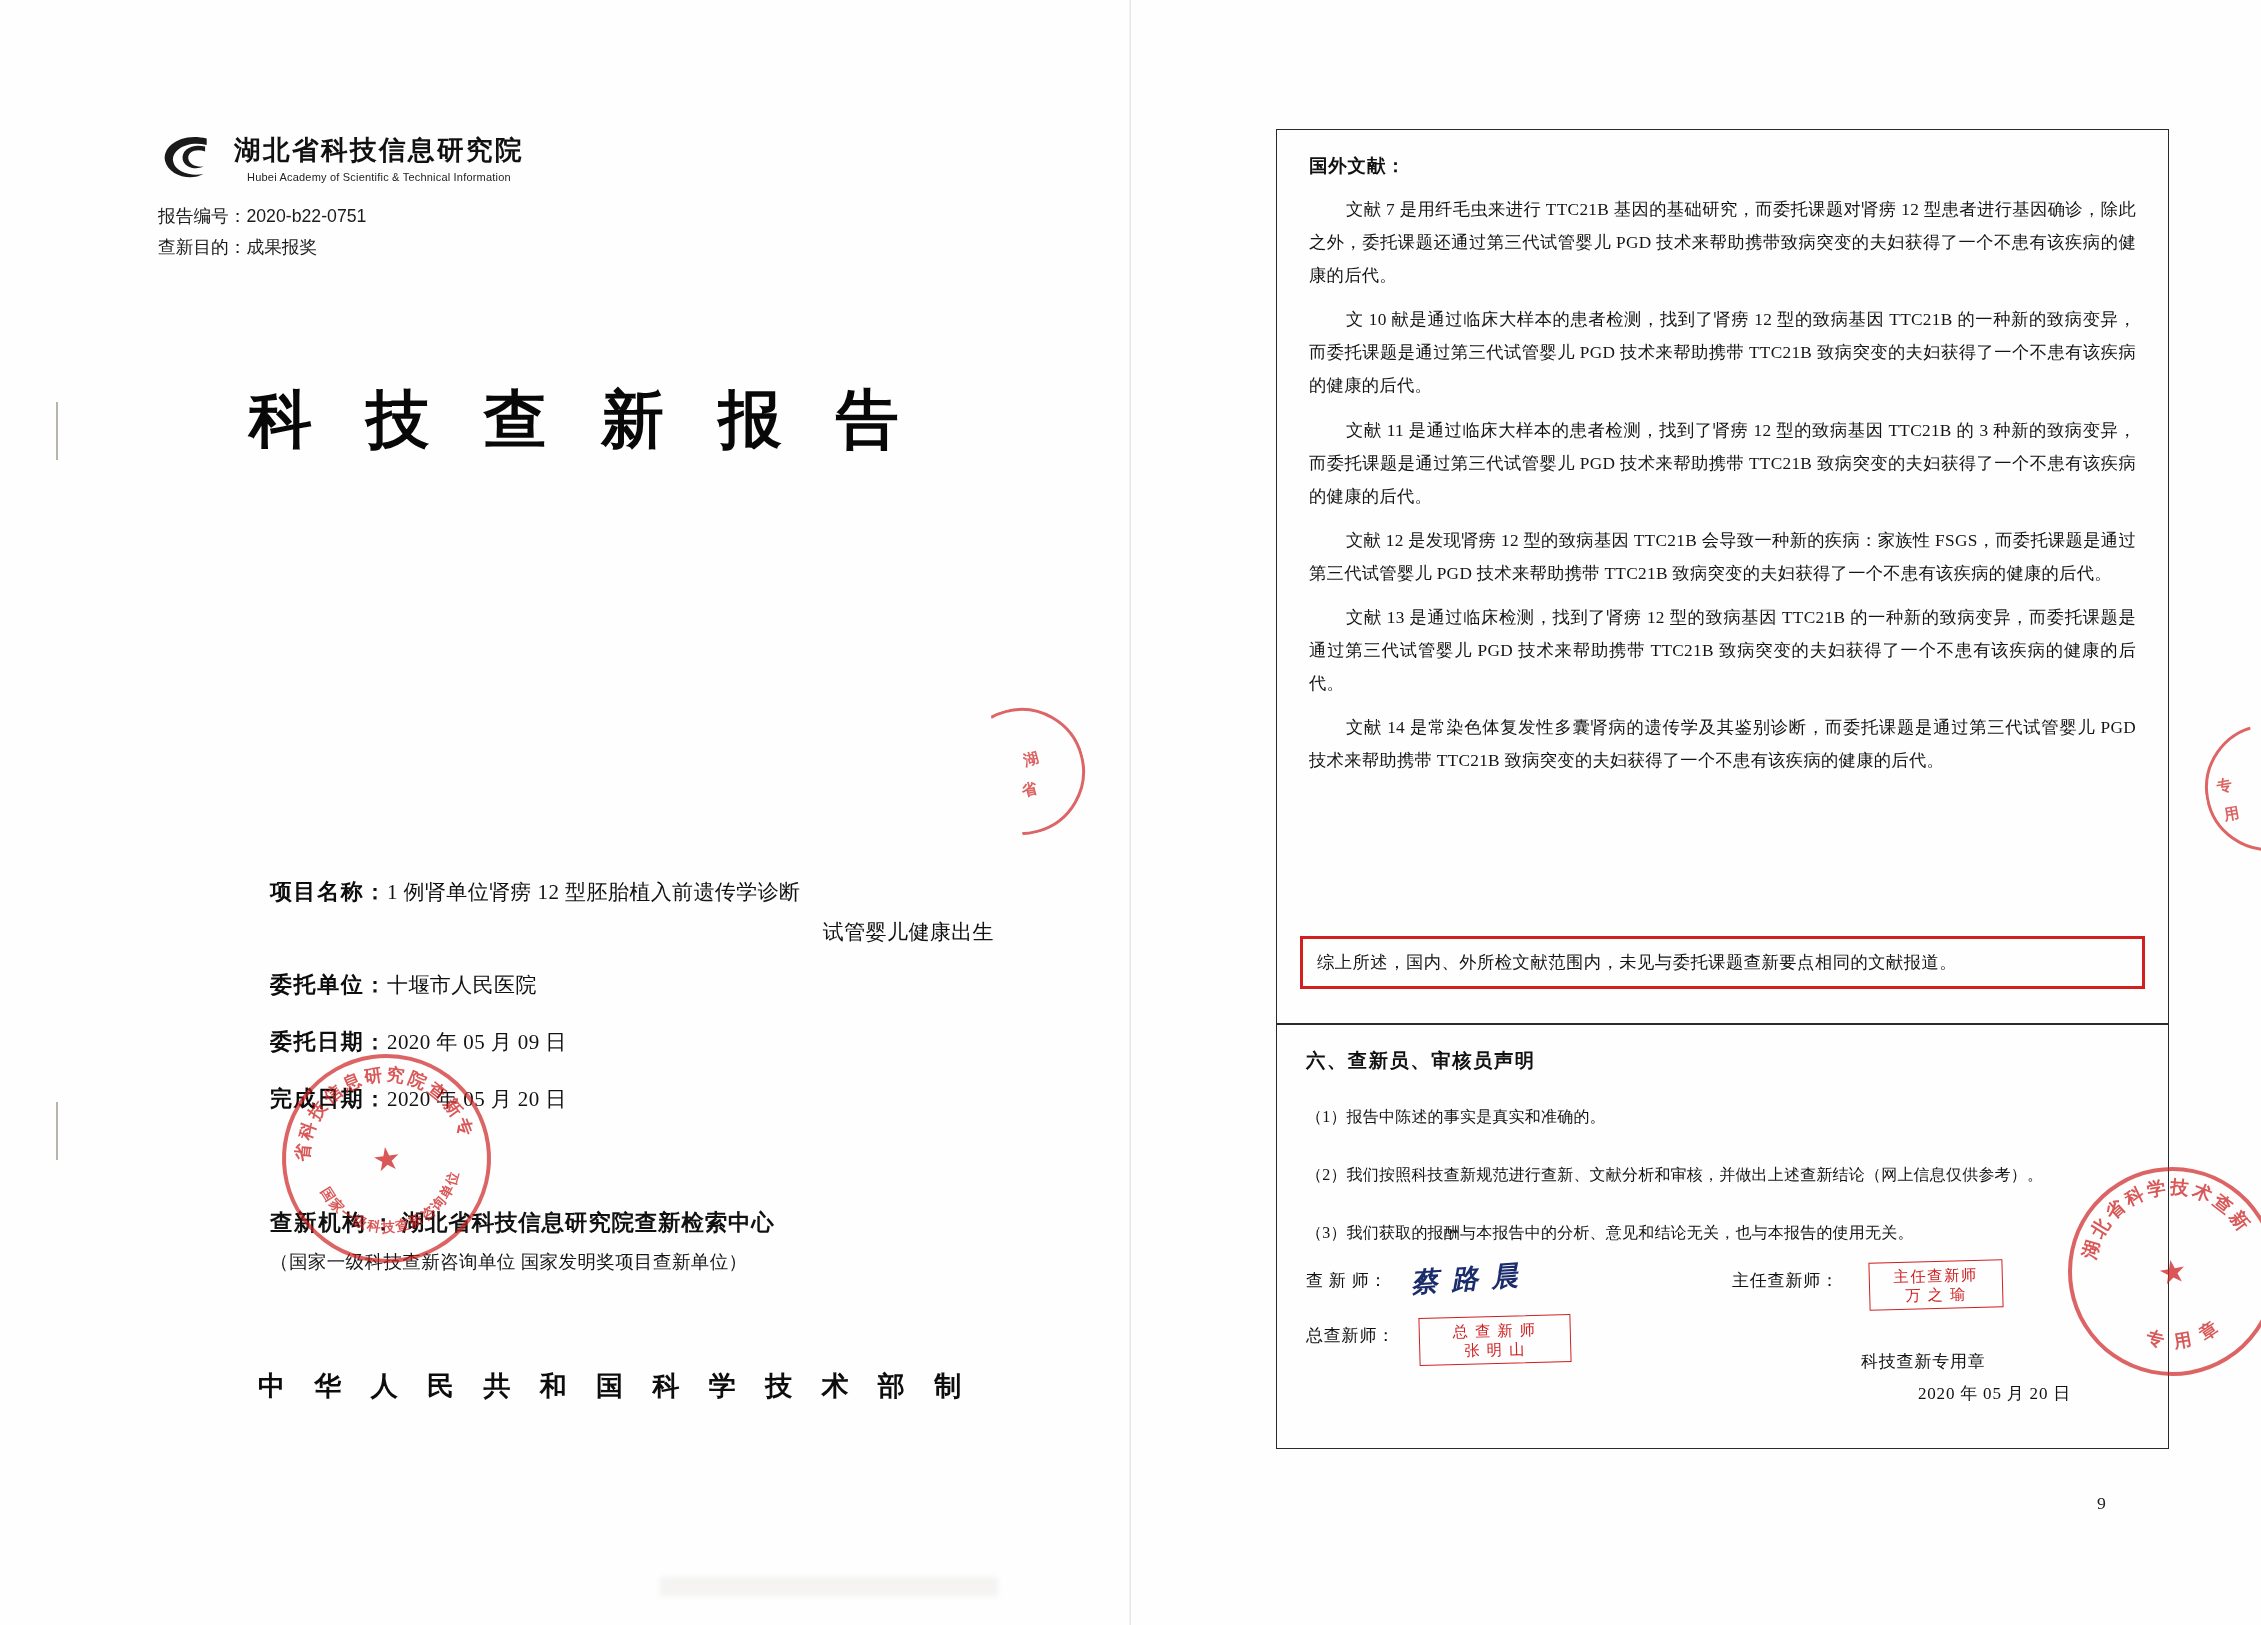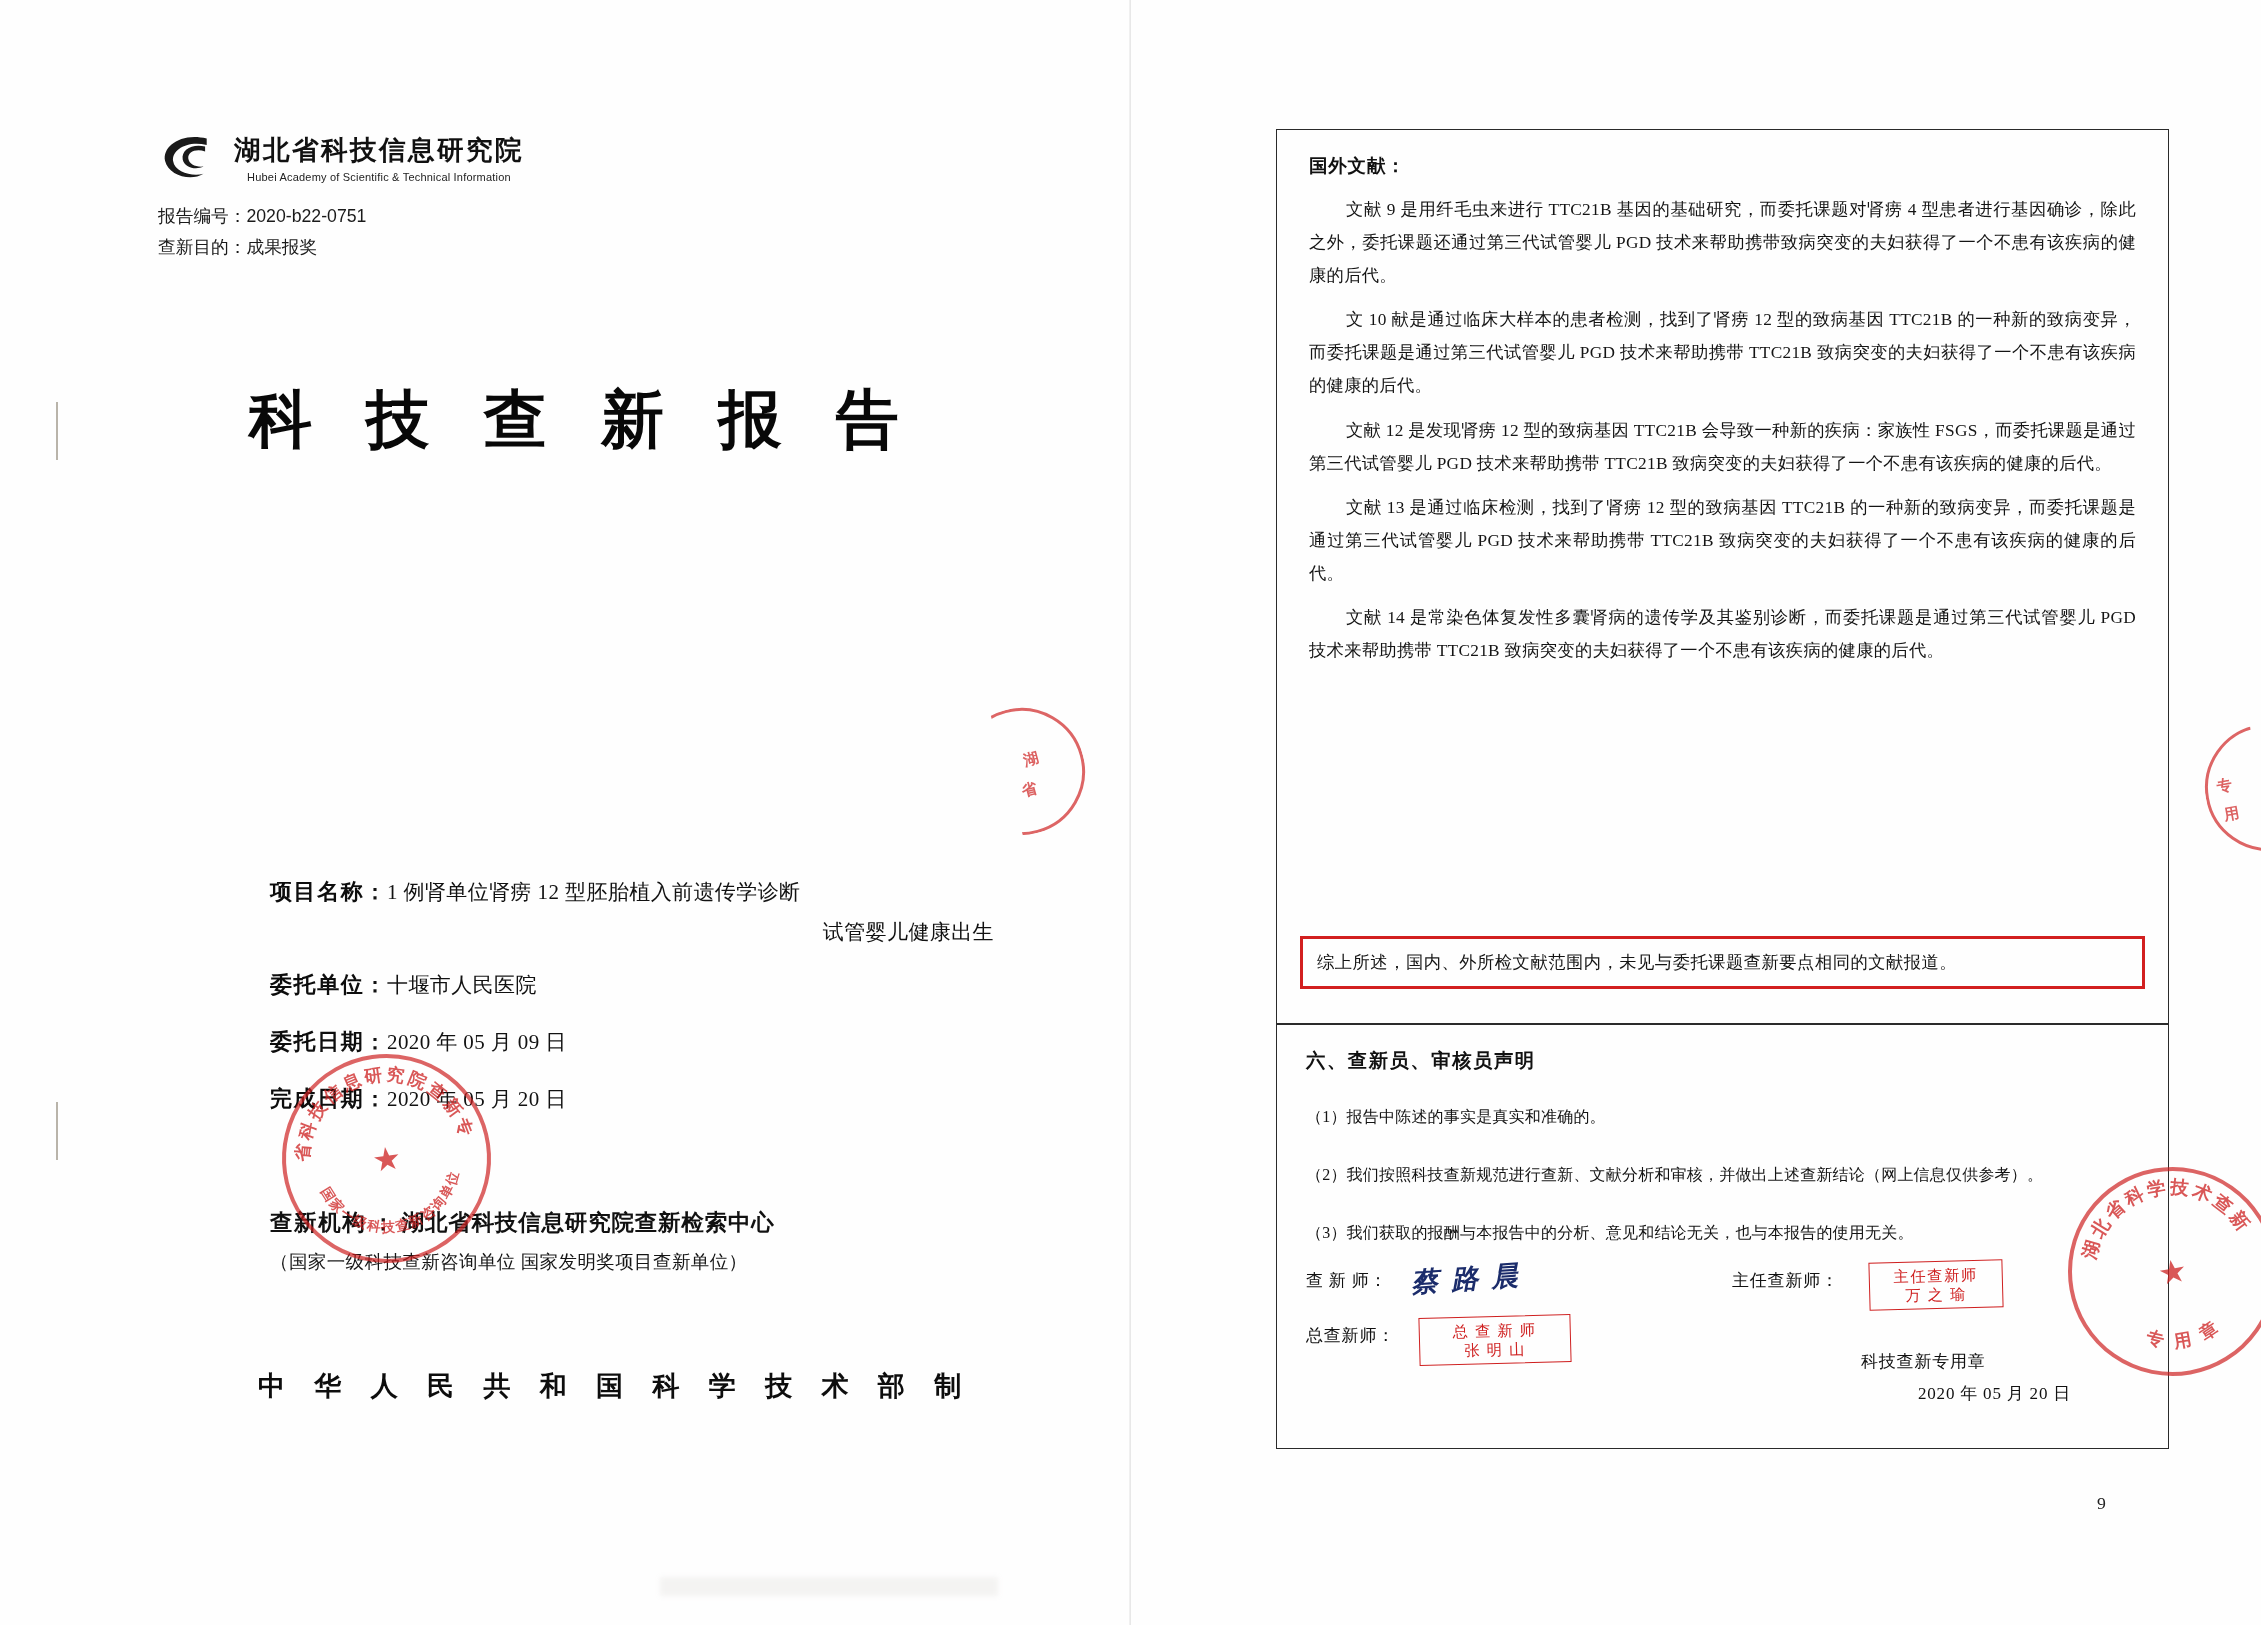--- a/index.html
+++ b/index.html
@@ -531,22 +531,23 @@
     </div>
   </div>
 
   <div class="right-page">
 
     <div class="content-box">
 
       <div class="foreign-head">国外文献：</div>
 
       <div class="para-wrap">
-        <div class="para">文献 9 是用纤毛虫来进行 TTC21B 基因的基础研究，而委托课题对肾痨 4 型患者进行基因确诊，除此之外，委托课题还通过第三代试管婴儿 PGD 技术来帮助携带致病突变的夫妇获得了一个不患有该疾病的健康的后代。</div>
+        <div class="para">文献 7 是用纤毛虫来进行 TTC21B 基因的基础研究，而委托课题对肾痨 12 型患者进行基因确诊，除此之外，委托课题还通过第三代试管婴儿 PGD 技术来帮助携带致病突变的夫妇获得了一个不患有该疾病的健康的后代。</div>
         <div class="para">文 10 献是通过临床大样本的患者检测，找到了肾痨 12 型的致病基因 TTC21B 的一种新的致病变异，而委托课题是通过第三代试管婴儿 PGD 技术来帮助携带 TTC21B 致病突变的夫妇获得了一个不患有该疾病的健康的后代。</div>
+        <div class="para">文献 11 是通过临床大样本的患者检测，找到了肾痨 12 型的致病基因 TTC21B 的 3 种新的致病变异，而委托课题是通过第三代试管婴儿 PGD 技术来帮助携带 TTC21B 致病突变的夫妇获得了一个不患有该疾病的健康的后代。</div>
         <div class="para">文献 12 是发现肾痨 12 型的致病基因 TTC21B 会导致一种新的疾病：家族性 FSGS，而委托课题是通过第三代试管婴儿 PGD 技术来帮助携带 TTC21B 致病突变的夫妇获得了一个不患有该疾病的健康的后代。</div>
         <div class="para">文献 13 是通过临床检测，找到了肾痨 12 型的致病基因 TTC21B 的一种新的致病变异，而委托课题是通过第三代试管婴儿 PGD 技术来帮助携带 TTC21B 致病突变的夫妇获得了一个不患有该疾病的健康的后代。</div>
         <div class="para">文献 14 是常染色体复发性多囊肾病的遗传学及其鉴别诊断，而委托课题是通过第三代试管婴儿 PGD 技术来帮助携带 TTC21B 致病突变的夫妇获得了一个不患有该疾病的健康的后代。</div>
       </div>
 
       <div class="conclusion-box">
         <div class="conclusion-text">综上所述，国内、外所检文献范围内，未见与委托课题查新要点相同的文献报道。</div>
       </div>
 
       <div class="divider"></div>

